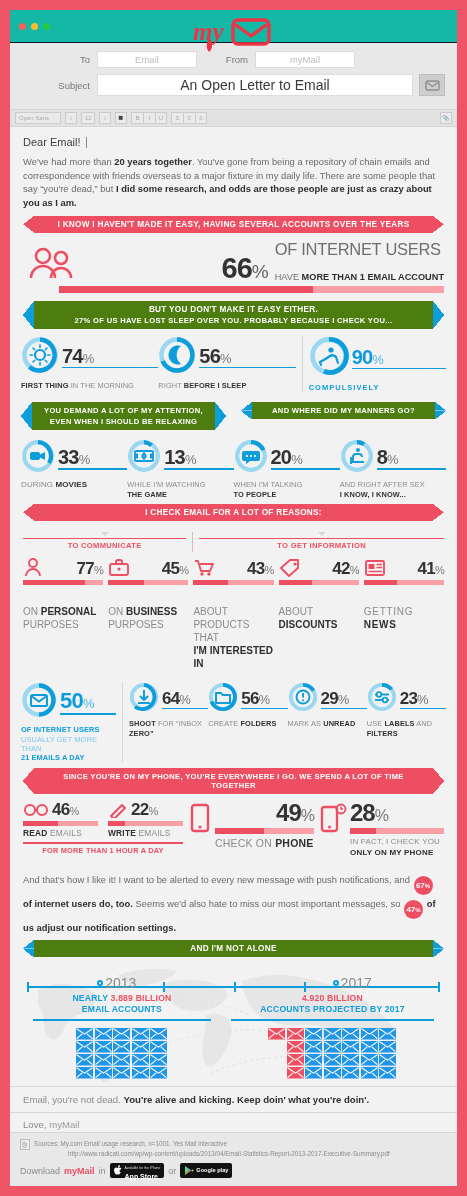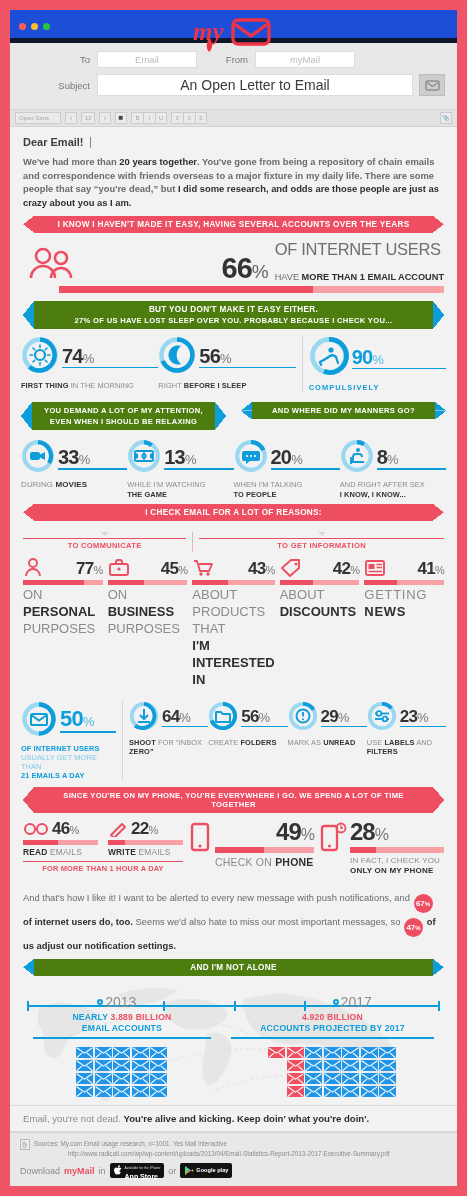--- a/index.html
+++ b/index.html
@@ -11,22 +11,22 @@
   }
   .window {
     position: absolute;
     left: 10px; top: 10px;
     width: 447px; height: 1176px;
     background: #f2f2f2;
     display: flex; flex-direction: column;
   }
   
   .titlebar {
-    height: 33px; background: #1d4ed8;
-    border-bottom: 5px solid #0f172a;
+    height: 33px; background: #14b8a6;
+    border-bottom: 1px solid #0f172a;
     position: relative; flex: none;
   }
   .dots { position: absolute; left: 9px; top: 13px; display: flex; gap: 5px; }
   .dot { width: 7px; height: 7px; border-radius: 50%; }
   .logo {
     position: absolute; left: 0; right: 0; top: 4px;
     text-align: center; height: 42px; z-index: 5;
   }
   .logo svg { display: inline-block; }
   
@@ -63,21 +63,21 @@
     font-size: 6px; color: #a8a8a8; display: flex; align-items: center;
     padding: 0 3px; line-height: 1;
   }
   .tb.sq { width: 12px; justify-content: center; padding: 0; }
   .tb-grp { display: flex; }
   .tb-grp .tb { border-right: none; }
   .tb-grp .tb:last-child { border-right: 1px solid #cbcbcb; }
   .spacer { flex: 1; }
   
   .sheet { flex: 1; background: #f2f2f2; position: relative; overflow: hidden; }
-  .intro { padding: 9px 13px 6px 13px; font-weight: bold; }
+  .intro { padding: 9px 13px 6px 13px; }
   .dear { font-size: 11px; color: #3f3f3f; margin-bottom: 7px; }
   .caret {
     display: inline-block; width: 1px; height: 11px; background: #888;
     vertical-align: -2px; margin-left: 6px;
   }
   .para { font-size: 9.4px; line-height: 1.45; color: #6a6a6a; }
   .para b { color: #2e2e2e; }
   
   .banner {
     position: relative; color: #fff; text-align: center;
@@ -170,21 +170,21 @@
     letter-spacing: .3px;
   }
   .rdiv { width: 1px; background: #e0b8bc; margin: 0 6px; flex: none; }
   .redstats { display: flex; margin-top: 5px; }
   .rstat { flex: 1; padding-right: 5px; }
   .rstat-top { display: flex; align-items: flex-end; justify-content: space-between; }
   .rnum { font-size: 17px; font-weight: bold; color: #333; line-height: 1; letter-spacing: -.7px; }
   .rnum .pct { font-size: 11px; color: #777; font-weight: normal; }
   .rbar { height: 5px; background: #f8a0a6; margin-top: 3px; }
   .rbar > i { display: block; height: 100%; background: #ee4e62; }
-  .rlabel { font-size: 13px; color: #8b8b8b; line-height: 1.3; margin-top: 2px; }
+  .rlabel { font-size: 10px; color: #8b8b8b; line-height: 1.3; margin-top: 20px; }
   .rlabel b { color: #2f2f2f; }
 
   
   .inboxrow { display: flex; padding: 6px 11px 6px 11px; align-items: flex-start; }
 
   
   .phonerow { display: flex; padding: 7px 13px 6px 13px; align-items: flex-start; }
   .phonegrp { flex: none; }
   .pg-stats { display: flex; gap: 10px; }
   .pstat-top { display: flex; align-items: flex-end; gap: 3px; }

